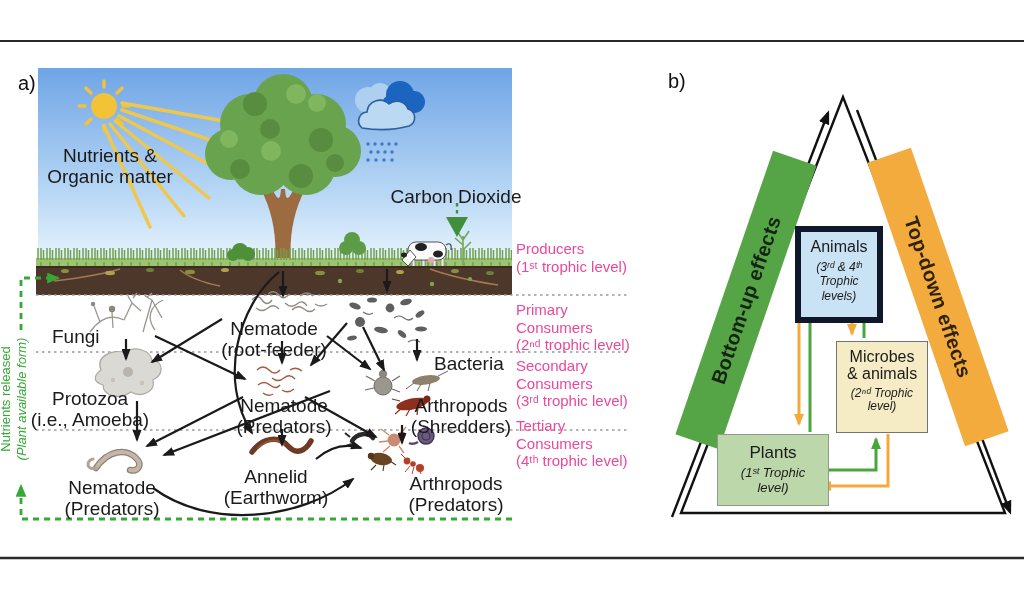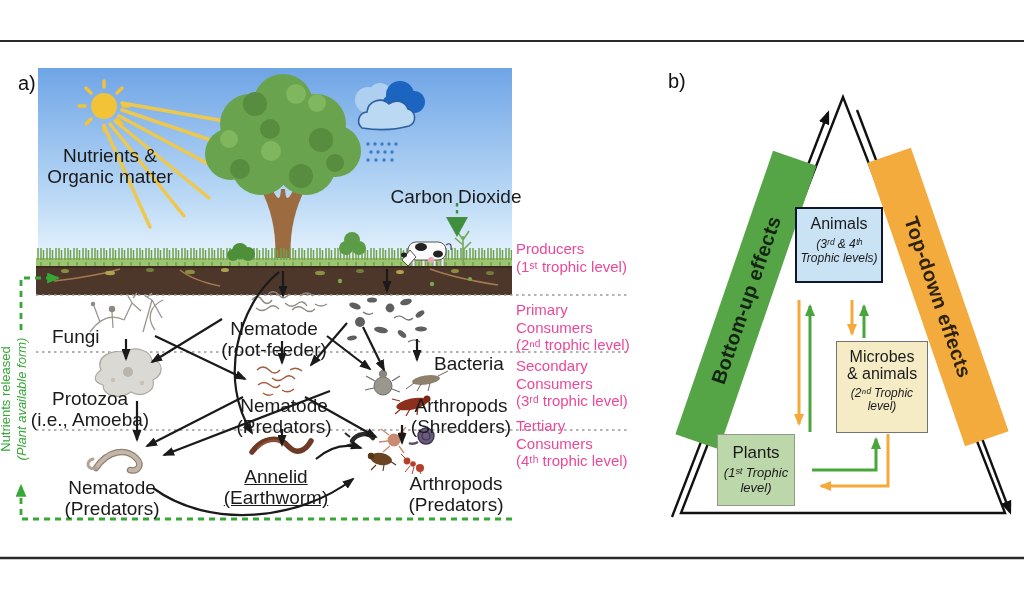--- a/index.html
+++ b/index.html
@@ -20,25 +20,25 @@
   .vert-green .l2{font-style:italic;}
   .banner{
     position:absolute;width:300px;height:46px;display:flex;align-items:center;justify-content:center;
     font-size:20px;font-weight:600;color:#132413;letter-spacing:.3px;
   }
   .banner.green{left:596px;top:277px;background:var(--banner-green);transform:rotate(-71deg);}
   .banner.orange{left:788px;top:274px;background:var(--banner-orange);transform:rotate(71deg);color:#2e2208;}
   .bbox{position:absolute;text-align:center;box-sizing:border-box;}
   .bbox .t{font-size:16px;line-height:1.05;white-space:pre-line;margin-top:7px;}
   .bbox .s{font-style:italic;white-space:pre-line;margin-top:4px;}
-  .bbox.animals{left:795px;top:207px;width:88px;height:76px;background:var(--box-animals-fill);border:2px solid #0f172a;}
+  .bbox.animals{left:795px;top:226px;width:88px;height:97px;background:var(--box-animals-fill);border:6px solid #0f172a;}
   .bbox.animals .s{font-size:12px;line-height:1.2;}
   .bbox.microbes{left:836px;top:341px;width:92px;height:92px;background:var(--box-microbes-fill);border:1px solid #737373;}
   .bbox.microbes .s{font-size:12px;line-height:1.15;font-style:italic;}
-  .bbox.plants{left:717px;top:434px;width:78px;height:72px;background:var(--box-plants-fill);border:1px solid #8f9a8a;}
+  .bbox.plants{left:717px;top:434px;width:112px;height:72px;background:var(--box-plants-fill);border:1px solid #8f9a8a;}
   .bbox.plants .t{font-size:17px;margin-top:9px;}
   .bbox.plants .s{font-size:13px;line-height:1.15;}
   .fw{stroke:#1a1a1a;stroke-width:2.2;fill:none;}
   .sep{stroke:#9a9a9a;stroke-width:1.6;stroke-dasharray:2.5 3.5;}
   .gdash{stroke:var(--accent-green);stroke-width:2.8;fill:none;stroke-dasharray:6 5;}
   .tri{stroke:#111;stroke-width:2.4;fill:none;}
   .pa{stroke-width:3;fill:none;}
 </style>
 </head>
 <body>
@@ -428,21 +428,21 @@
 (root-feeder)</div>
   <div class="lbl" style="left:434px;top:316px;margin-top:37px;">Bacteria</div>
   <div class="lbl center" style="left:90px;top:388px;">Protozoa
 (i.e., Amoeba)</div>
   <div class="lbl center" style="left:284px;top:395px;">Nematode
 (Predators)</div>
   <div class="lbl center" style="left:461px;top:395px;">Arthropods
 (Shredders)</div>
   <div class="lbl center" style="left:112px;top:477px;">Nematode
 (Predators)</div>
-  <div class="lbl center" style="left:276px;top:466px;text-decoration:underline;">Annelid
+  <div class="lbl center" style="left:276px;top:466px;">Annelid
 (Earthworm)</div>
   <div class="lbl center" style="left:456px;top:473px;">Arthropods
 (Predators)</div>
 
   <div class="trophic" style="top:240px;">Producers
 (1ˢᵗ trophic level)</div>
   <div class="trophic" style="top:301px;">Primary
 Consumers
 (2ⁿᵈ trophic level)</div>
   <div class="trophic" style="top:357px;">Secondary

